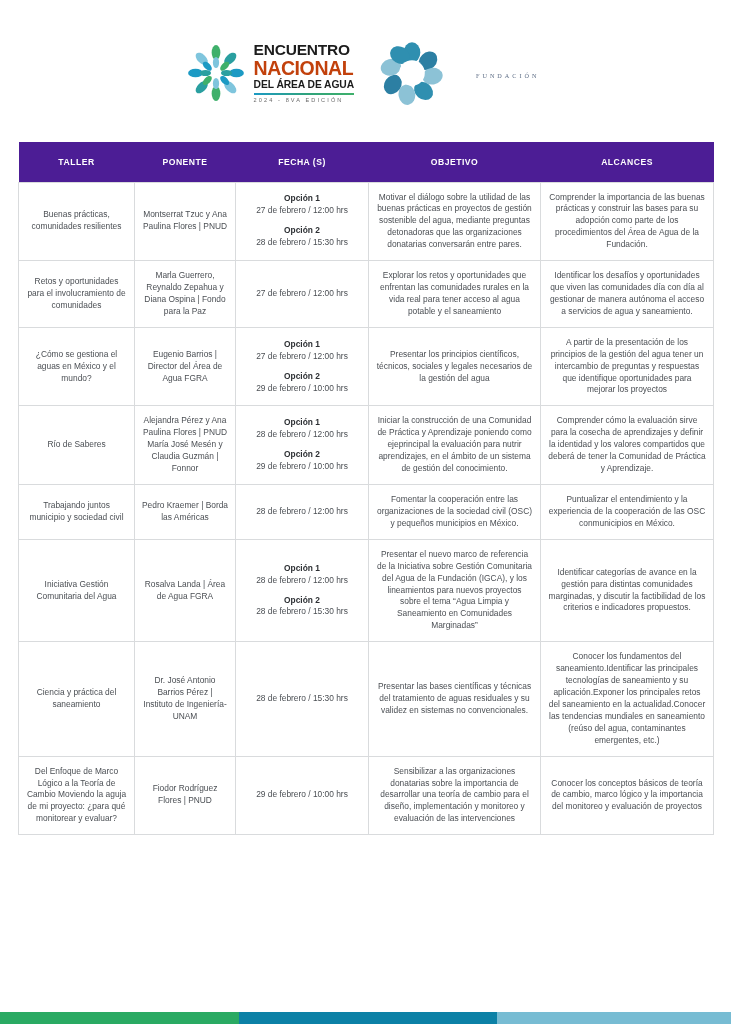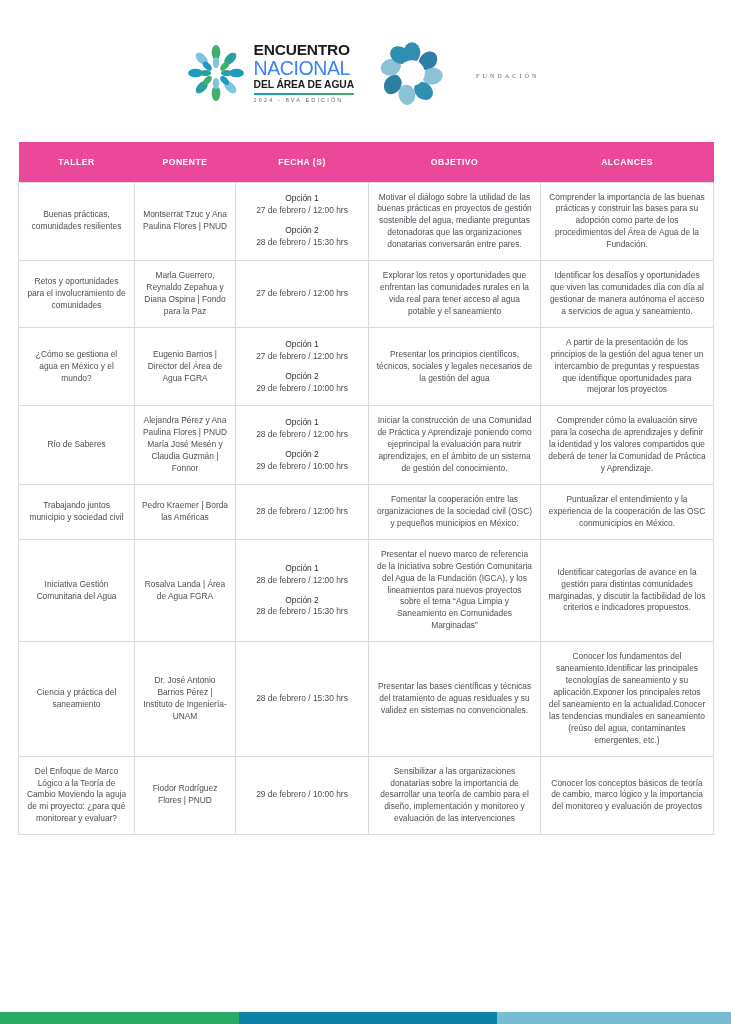--- a/index.html
+++ b/index.html
@@ -27,21 +27,21 @@
     height: 120px;
   }
   .logo-encuentro { display: flex; align-items: center; gap: 7px; }
   .leaf-mark { width: 62px; height: 62px; position: relative; }
   .encuentro-text { display: flex; flex-direction: column; line-height: 1; }
   .enc-l1 {
     font-size: 15.5px; font-weight: bold; color: #1c1c1c;
     letter-spacing: -0.2px;
   }
   .enc-l2 {
-    font-size: 19.5px; font-weight: normal; color: #3b82f6;
+    font-size: 19.5px; font-weight: bold; color: #c2410c;
     letter-spacing: -0.4px; margin-top: 1px;
   }
   .enc-l3 {
     font-size: 10.3px; font-weight: bold; color: #1c1c1c;
     letter-spacing: -0.1px; margin-top: 2px; text-align: center;
   }
   .enc-rule {
     height: 2px; margin-top: 3px; width: 100%;
     background: linear-gradient(to right, #1c9ac4 0%, #30a37a 55%, #3fb06b 100%);
   }
@@ -70,21 +70,21 @@
   }
 
   
   .table-wrap { padding: 22px 18px 0 18px; }
   table.sched {
     width: 695px;
     border-collapse: collapse;
     table-layout: fixed;
   }
   table.sched thead th {
-    background: #ec4899;
+    background: #4c1d95;
     color: #ffffff;
     font-size: 8.6px;
     font-weight: bold;
     letter-spacing: 0.5px;
     height: 40px;
     vertical-align: middle;
     text-align: center;
     border: none;
   }
   table.sched tbody td {
@@ -95,21 +95,21 @@
     text-align: center;
     vertical-align: middle;
     padding: 9px 7px;
   }
   col.c-taller   { width: 116px; }
   col.c-ponente  { width: 101px; }
   col.c-fecha    { width: 133px; }
   col.c-objetivo { width: 172px; }
   col.c-alcances { width: 173px; }
 
-  .opt-label { font-weight: normal; color: #2c2f33; display: block; }
+  .opt-label { font-weight: bold; color: #2c2f33; display: block; }
   .opt-date  { display: block; }
   .opt-block + .opt-block { margin-top: 8px; }
 
   
   .footer-bands {
     position: absolute;
     left: 0; bottom: 0;
     width: 731px; height: 12px;
     display: flex;
   }
@@ -220,21 +220,21 @@
             <td>Comprender la importancia de las buenas prácticas y construir las bases para su adopción como parte de los procedimientos del Área de Agua de la Fundación.</td>
           </tr>
           <tr>
             <td>Retos y oportunidades para el involucramiento de comunidades</td>
             <td>Marla Guerrero, Reynaldo Zepahua y Diana Ospina | Fondo para la Paz</td>
             <td><span>27 de febrero / 12:00 hrs</span></td>
             <td>Explorar los retos y oportunidades que enfrentan las comunidades rurales en la vida real para tener acceso al agua potable y el saneamiento</td>
             <td>Identificar los desafíos y oportunidades que viven las comunidades día con día al gestionar de manera autónoma el acceso a servicios de agua y saneamiento.</td>
           </tr>
           <tr>
-            <td>¿Cómo se gestiona el agua en México y el mundo?</td>
+            <td>¿Cómo se gestiona el aguas en México y el mundo?</td>
             <td>Eugenio Barrios | Director del Área de Agua FGRA</td>
             <td>
               <div class="opt-block">
                 <span class="opt-label">Opción 1</span>
                 <span class="opt-date">27 de febrero / 12:00 hrs</span>
               </div>
               <div class="opt-block">
                 <span class="opt-label">Opción 2</span>
                 <span class="opt-date">29 de febrero / 10:00 hrs</span>
               </div>

